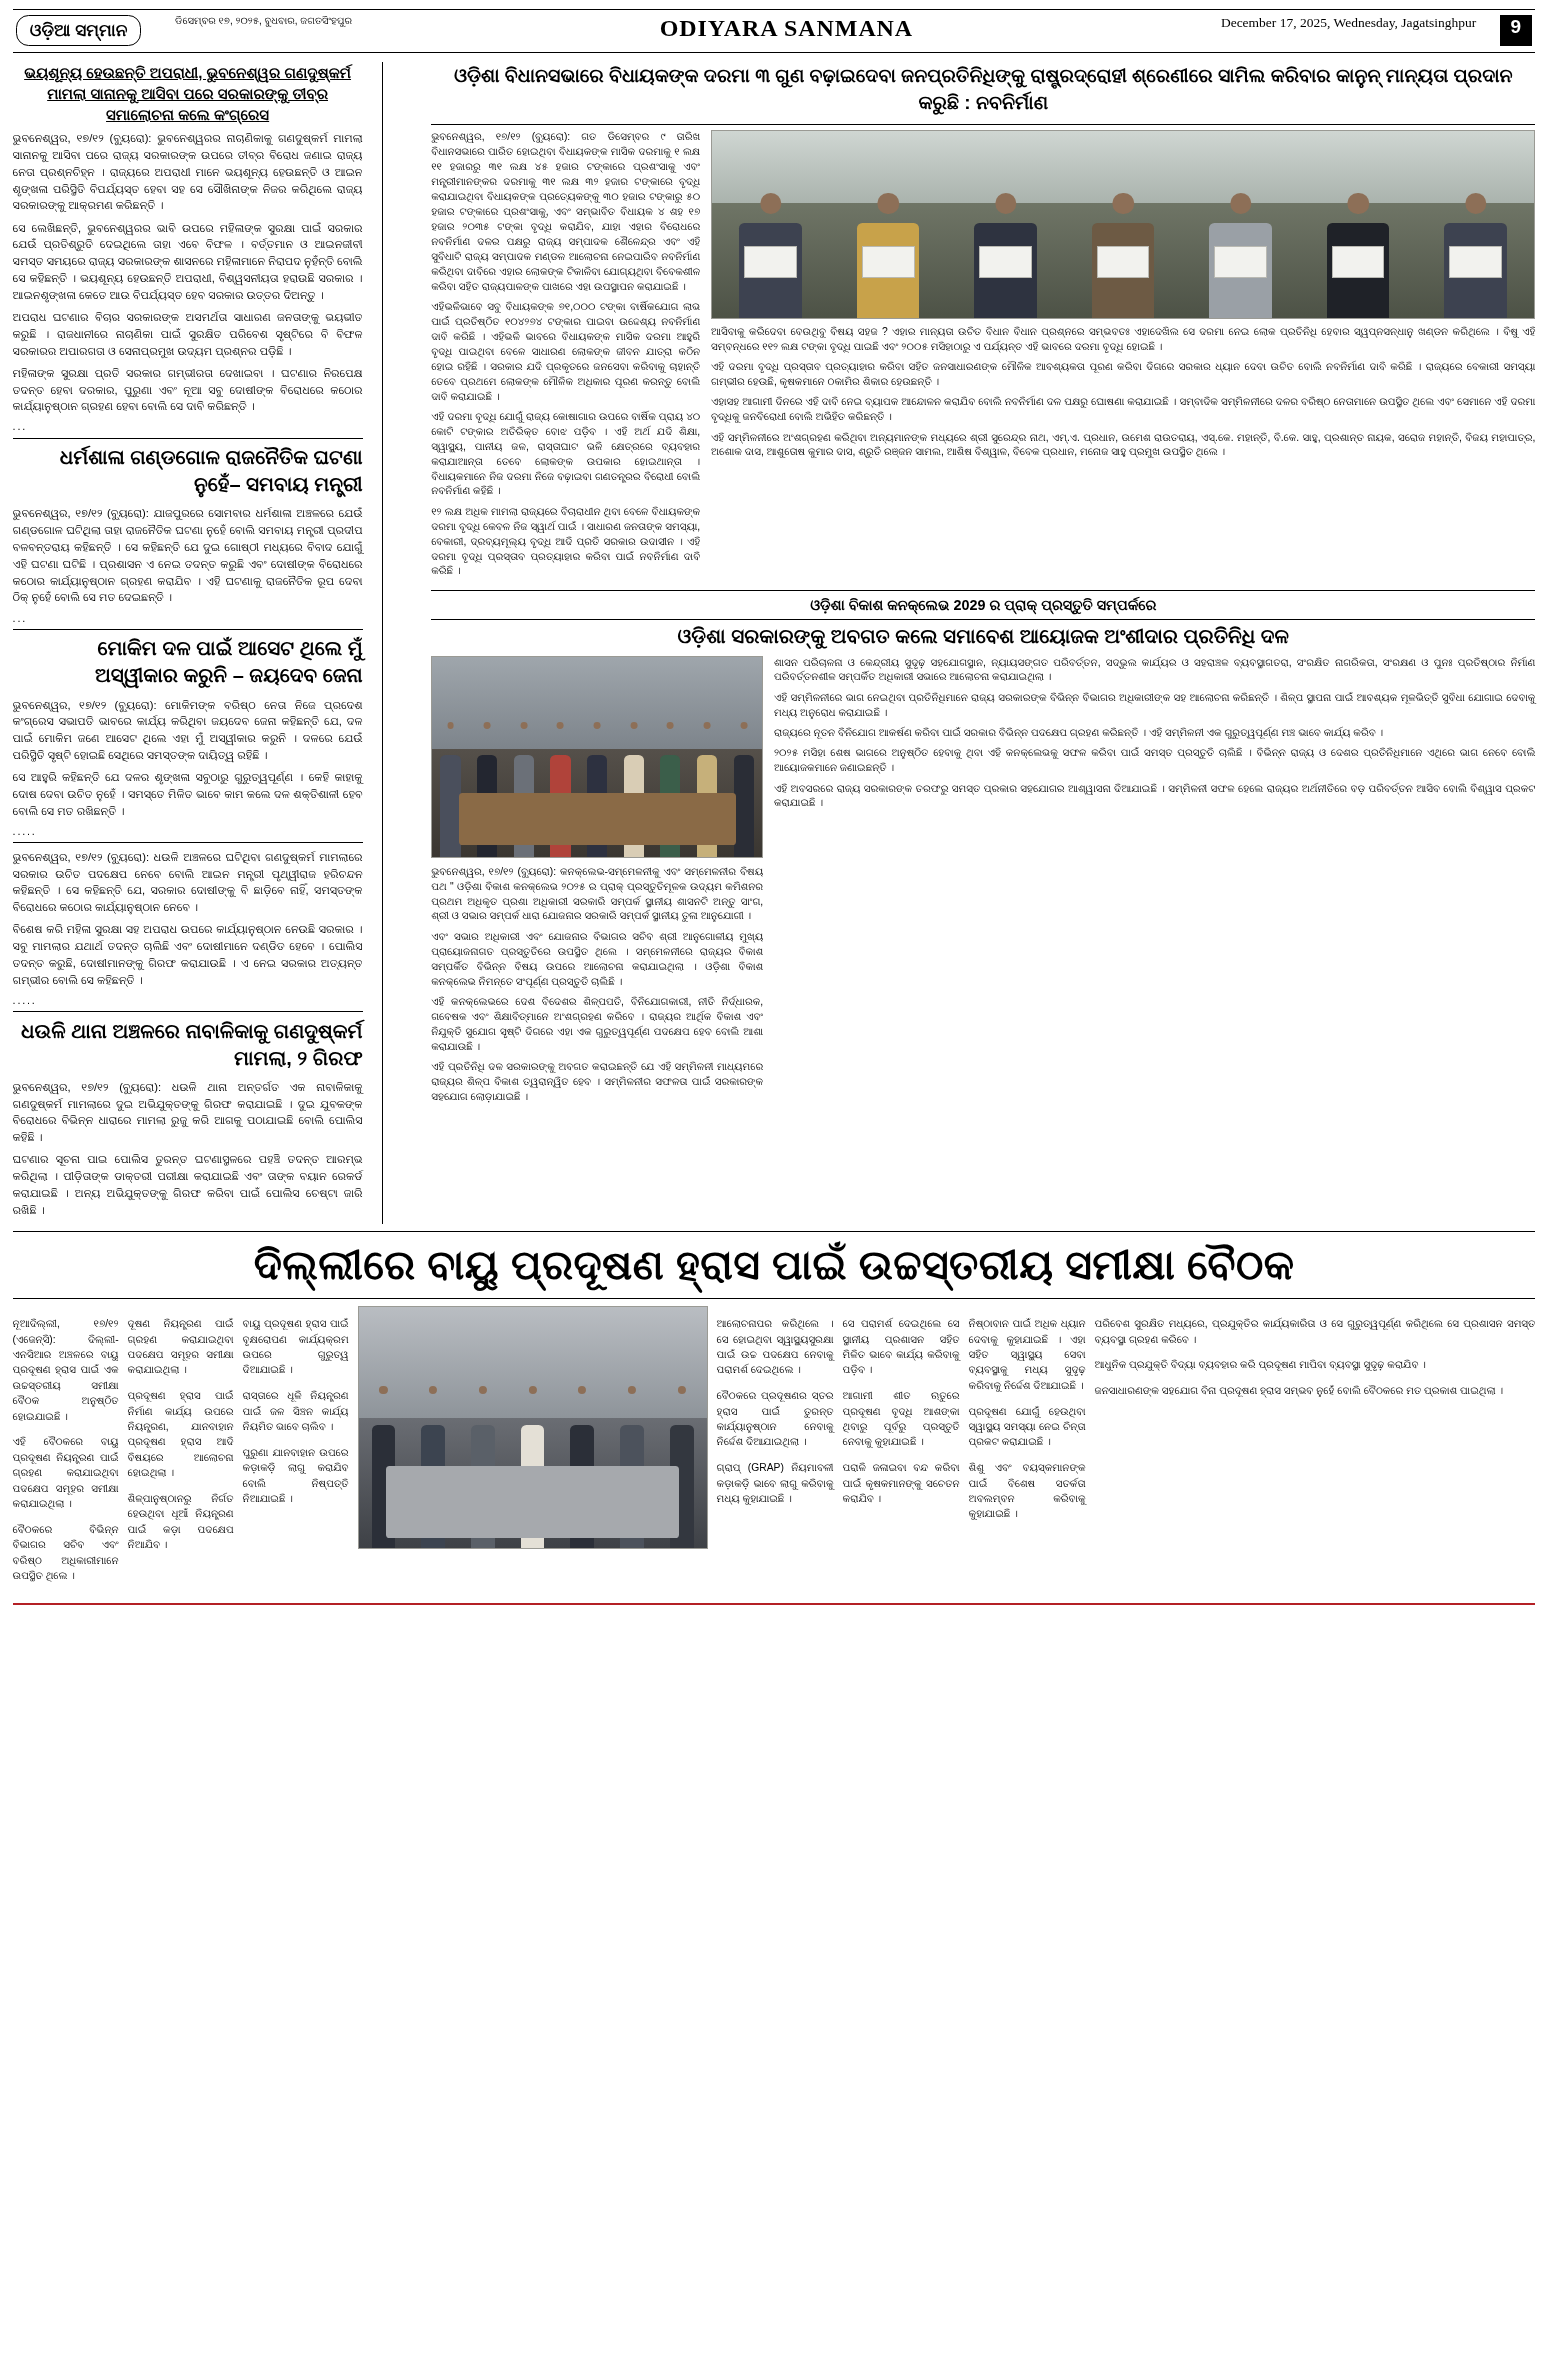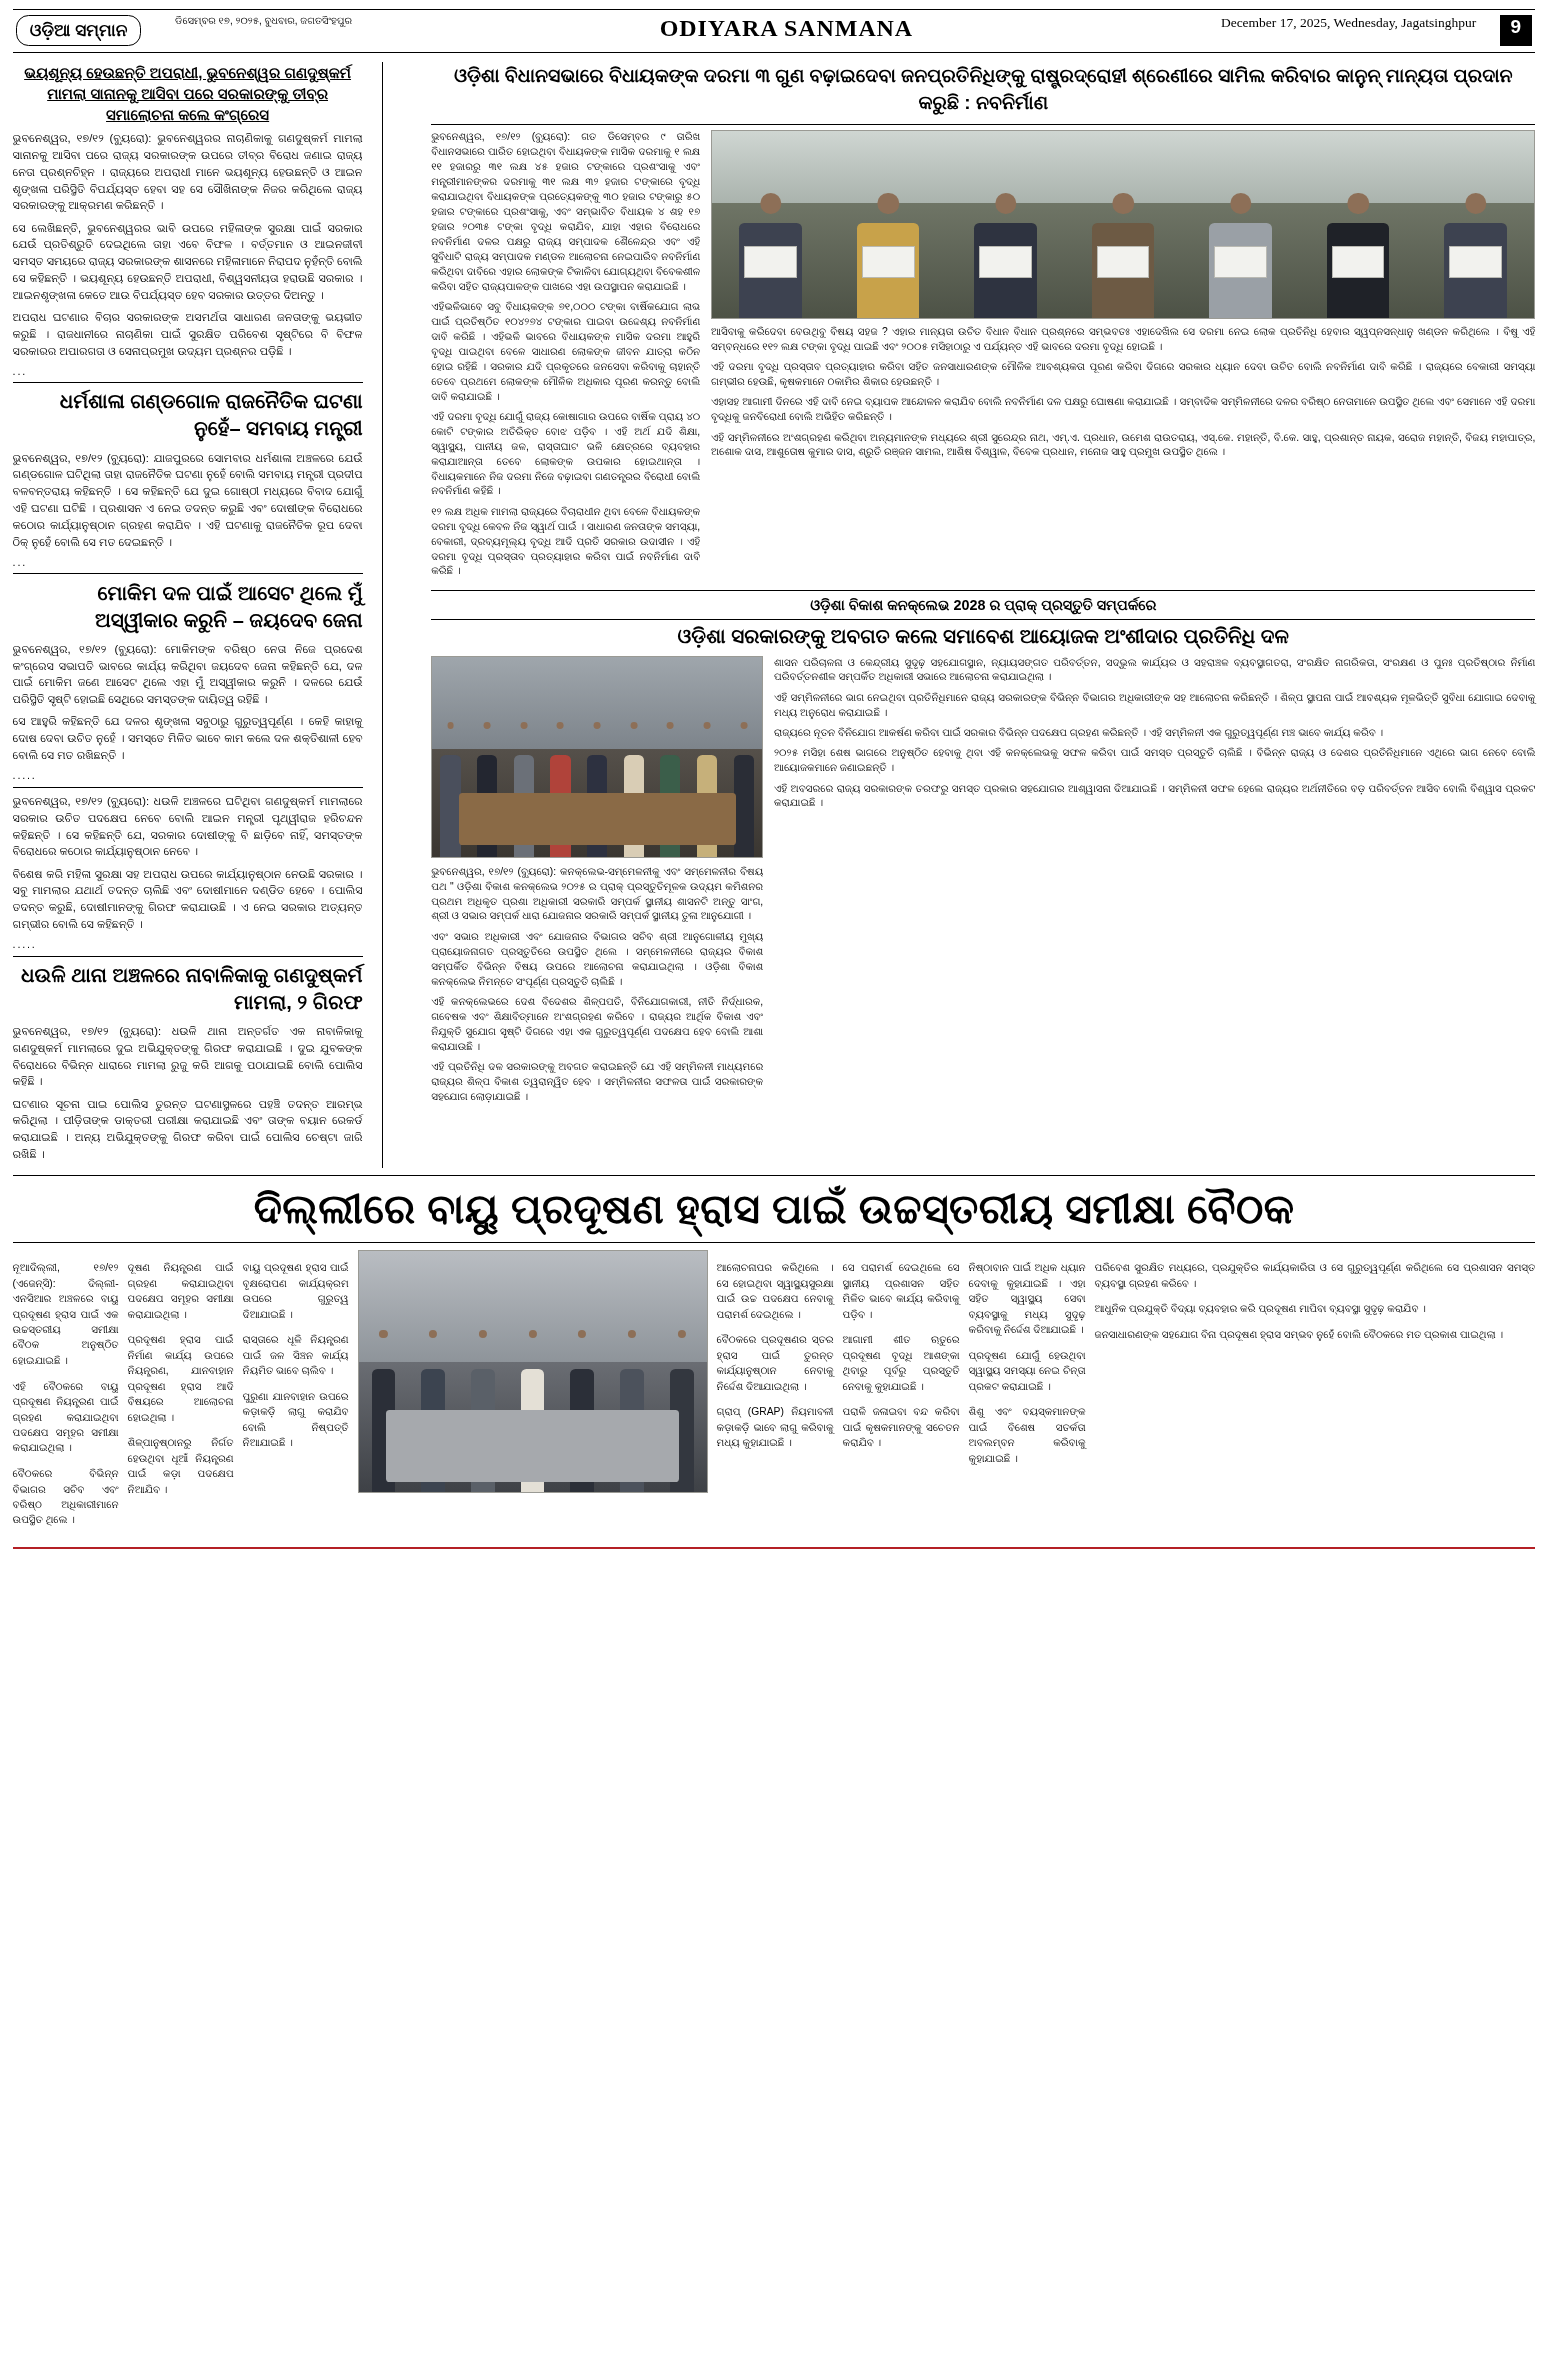--- a/index.html
+++ b/index.html
@@ -178,20 +178,21 @@
 
   <div class="top-section" style="margin-top:9px;">
 
     <div class="left-col">
 
       <div class="lead-headline">ଭୟଶୂନ୍ୟ ହେଉଛନ୍ତି ଅପରାଧୀ, ଭୁବନେଶ୍ୱର ଗଣଦୁଷ୍କର୍ମ ମାମଲା ସାନାନକୁ ଆସିବା ପରେ ସରକାରଙ୍କୁ ତୀବ୍ର ସମାଲୋଚନା କଲେ କଂଗ୍ରେସ</div>
       <div class="body-text">
         <p>ଭୁବନେଶ୍ୱର, ୧୭/୧୨ (ବ୍ୟୁରୋ): ଭୁବନେଶ୍ୱରର ନାଚାଣିକାକୁ ଗଣଦୁଷ୍କର୍ମ ମାମଲା ସାନାନକୁ ଆସିବା ପରେ ରାଜ୍ୟ ସରକାରଙ୍କ ଉପରେ ତୀବ୍ର ବିରୋଧ ଜଣାଇ ରାଜ୍ୟ ନେତା ପ୍ରଶ୍ନଚିହ୍ନ । ରାଜ୍ୟରେ ଅପରାଧୀ ମାନେ ଭୟଶୂନ୍ୟ ହେଉଛନ୍ତି ଓ ଆଇନ ଶୃଙ୍ଖଳା ପରିସ୍ଥିତି ବିପର୍ଯ୍ୟସ୍ତ ହେବା ସହ ସେ ସୌଖିନାଙ୍କ ନିଜର କରିଥିଲେ ରାଜ୍ୟ ସରକାରଙ୍କୁ ଆକ୍ରମଣ କରିଛନ୍ତି ।</p>
         <p>ସେ ଲେଖିଛନ୍ତି, ଭୁବନେଶ୍ୱରର ଭାବି ଉପରେ ମହିଳାଙ୍କ ସୁରକ୍ଷା ପାଇଁ ସରକାର ଯେଉଁ ପ୍ରତିଶ୍ରୁତି ଦେଇଥିଲେ ତାହା ଏବେ ବିଫଳ । ବର୍ତ୍ତମାନ ଓ ଆଇନଜୀବୀ ସମସ୍ତ ସମୟରେ ରାଜ୍ୟ ସରକାରଙ୍କ ଶାସନରେ ମହିଳାମାନେ ନିରାପଦ ନୁହଁନ୍ତି ବୋଲି ସେ କହିଛନ୍ତି । ଭୟଶୂନ୍ୟ ହେଉଛନ୍ତି ଅପରାଧୀ, ବିଶ୍ୱସନୀୟତା ହରାଉଛି ସରକାର । ଆଇନଶୃଙ୍ଖଳା କେତେ ଆଉ ବିପର୍ଯ୍ୟସ୍ତ ହେବ ସରକାର ଉତ୍ତର ଦିଅନ୍ତୁ ।</p>
         <p>ଅପରାଧ ଘଟଣାର ବିଚାର ସରକାରଙ୍କ ଅସମର୍ଥତା ସାଧାରଣ ଜନତାଙ୍କୁ ଭୟଭୀତ କରୁଛି । ରାଜଧାନୀରେ ନାଚାଣିକା ପାଇଁ ସୁରକ୍ଷିତ ପରିବେଶ ସୃଷ୍ଟିରେ ବି ବିଫଳ ସରକାରର ଅପାରଗତା ଓ ସେନାପ୍ରମୁଖ ଉଦ୍ୟମ ପ୍ରଶ୍ନର ପଡ଼ିଛି ।</p>
+        <p>ମହିଳାଙ୍କ ସୁରକ୍ଷା ପ୍ରତି ସରକାର ଗମ୍ଭୀରତା ଦେଖାଇବା । ଘଟଣାର ନିରପେକ୍ଷ ତଦନ୍ତ ହେବା ଦରକାର, ପୁରୁଣା ଏବଂ ନୂଆ ସବୁ ଦୋଷୀଙ୍କ ବିରୋଧରେ କଠୋର କାର୍ଯ୍ୟାନୁଷ୍ଠାନ ଗ୍ରହଣ ହେବା ବୋଲି ସେ ଦାବି କରିଛନ୍ତି ।</p>
       </div>
       <div class="dotline">...</div>
 
       <div class="hr-thin"></div>
       <div class="headline h-lg" style="margin:5.4px 0 7.2px 0;">ଧର୍ମଶାଳା ଗଣ୍ଡଗୋଳ ରାଜନୈତିକ ଘଟଣା ନୁହେଁ– ସମବାୟ ମନ୍ତ୍ରୀ</div>
       <div class="body-text">
         <p>ଭୁବନେଶ୍ୱର, ୧୭/୧୨ (ବ୍ୟୁରୋ): ଯାଜପୁରରେ ସୋମବାର ଧର୍ମଶାଳା ଅଞ୍ଚଳରେ ଯେଉଁ ଗଣ୍ଡଗୋଳ ଘଟିଥିଲା ତାହା ରାଜନୈତିକ ଘଟଣା ନୁହେଁ ବୋଲି ସମବାୟ ମନ୍ତ୍ରୀ ପ୍ରଦୀପ ବଳବନ୍ତରାୟ କହିଛନ୍ତି । ସେ କହିଛନ୍ତି ଯେ ଦୁଇ ଗୋଷ୍ଠୀ ମଧ୍ୟରେ ବିବାଦ ଯୋଗୁଁ ଏହି ଘଟଣା ଘଟିଛି । ପ୍ରଶାସନ ଏ ନେଇ ତଦନ୍ତ କରୁଛି ଏବଂ ଦୋଷୀଙ୍କ ବିରୋଧରେ କଠୋର କାର୍ଯ୍ୟାନୁଷ୍ଠାନ ଗ୍ରହଣ କରାଯିବ । ଏହି ଘଟଣାକୁ ରାଜନୈତିକ ରୂପ ଦେବା ଠିକ୍ ନୁହେଁ ବୋଲି ସେ ମତ ଦେଇଛନ୍ତି ।</p>
       </div>
       <div class="dotline">...</div>
 
@@ -278,21 +279,21 @@
           <div class="body-text small" style="margin-top:5.4px;">
             <p>ଆସିବାକୁ କରିଦେବା ବେଉଥିବୁ ବିଷୟ ସହଜ ? ଏହାର ମାନ୍ୟତା ଉଚିତ ବିଧାନ ବିଧାନ ପ୍ରଶ୍ନରେ ସମ୍ଭବତଃ ଏହାଦେଖିଲ ସେ ଦରମା ନେଇ ଲୋକ ପ୍ରତିନିଧି ହେବାର ସ୍ୱପ୍ନସନ୍ଧାନୁ ଖଣ୍ଡନ କରିଥିଲେ । ବିଷୁ ଏହି ସମ୍ବନ୍ଧରେ ୧୧୨ ଲକ୍ଷ ଟଙ୍କା ବୃଦ୍ଧି ପାଇଛି ଏବଂ ୨୦୦୫ ମସିହାଠାରୁ ଏ ପର୍ଯ୍ୟନ୍ତ ଏହି ଭାବରେ ଦରମା ବୃଦ୍ଧି ହୋଇଛି ।</p>
             <p>ଏହି ଦରମା ବୃଦ୍ଧି ପ୍ରସ୍ତାବ ପ୍ରତ୍ୟାହାର କରିବା ସହିତ ଜନସାଧାରଣଙ୍କ ମୌଳିକ ଆବଶ୍ୟକତା ପୂରଣ କରିବା ଦିଗରେ ସରକାର ଧ୍ୟାନ ଦେବା ଉଚିତ ବୋଲି ନବନିର୍ମାଣ ଦାବି କରିଛି । ରାଜ୍ୟରେ ବେକାରୀ ସମସ୍ୟା ଗମ୍ଭୀର ହେଉଛି, କୃଷକମାନେ ଠକାମିର ଶିକାର ହେଉଛନ୍ତି ।</p>
             <p>ଏହାସହ ଆଗାମୀ ଦିନରେ ଏହି ଦାବି ନେଇ ବ୍ୟାପକ ଆନ୍ଦୋଳନ କରାଯିବ ବୋଲି ନବନିର୍ମାଣ ଦଳ ପକ୍ଷରୁ ଘୋଷଣା କରାଯାଇଛି । ସମ୍ବାଦିକ ସମ୍ମିଳନୀରେ ଦଳର ବରିଷ୍ଠ ନେତାମାନେ ଉପସ୍ଥିତ ଥିଲେ ଏବଂ ସେମାନେ ଏହି ଦରମା ବୃଦ୍ଧିକୁ ଜନବିରୋଧୀ ବୋଲି ଅଭିହିତ କରିଛନ୍ତି ।</p>
             <p>ଏହି ସମ୍ମିଳନୀରେ ଅଂଶଗ୍ରହଣ କରିଥିବା ଅନ୍ୟମାନଙ୍କ ମଧ୍ୟରେ ଶ୍ରୀ ସୁରେନ୍ଦ୍ର ନାଥ, ଏମ୍.ଏ. ପ୍ରଧାନ, ଉମେଶ ରାଉତରାୟ, ଏସ୍.କେ. ମହାନ୍ତି, ବି.କେ. ସାହୁ, ପ୍ରଶାନ୍ତ ନାୟକ, ସରୋଜ ମହାନ୍ତି, ବିଜୟ ମହାପାତ୍ର, ଅଶୋକ ଦାସ, ଆଶୁତୋଷ କୁମାର ଦାସ, ଶ୍ରୁତି ରଞ୍ଜନ ସାମଲ, ଆଶିଷ ବିଶ୍ୱାଳ, ବିବେକ ପ୍ରଧାନ, ମନୋଜ ସାହୁ ପ୍ରମୁଖ ଉପସ୍ଥିତ ଥିଲେ ।</p>
           </div>
         </div>
       </div>
 
       <div class="hr-thin"></div>
-      <div class="banner-sub">ଓଡ଼ିଶା ବିକାଶ କନକ୍ଲେଭ 2028 ର ପ୍ରାକ୍ ପ୍ରସ୍ତୁତି ସମ୍ପର୍କରେ</div>
+      <div class="banner-sub">ଓଡ଼ିଶା ବିକାଶ କନକ୍ଲେଭ 2029 ର ପ୍ରାକ୍ ପ୍ରସ୍ତୁତି ସମ୍ପର୍କରେ</div>
       <div class="hr-thin"></div>
       <div class="banner-main">ଓଡ଼ିଶା ସରକାରଙ୍କୁ ଅବଗତ କଲେ ସମାବେଶ ଆୟୋଜକ ଅଂଶୀଦାର ପ୍ରତିନିଧି ଦଳ</div>
 
       <div style="display:flex; gap:10.8px;">
         <div style="flex:0 0 332px;">
           <div class="photo indoor" style="height:202px;">
             <div class="sky"></div>
             <div class="ground"></div>
             <div class="figs">
               <div class="fig" style="width:8%">

